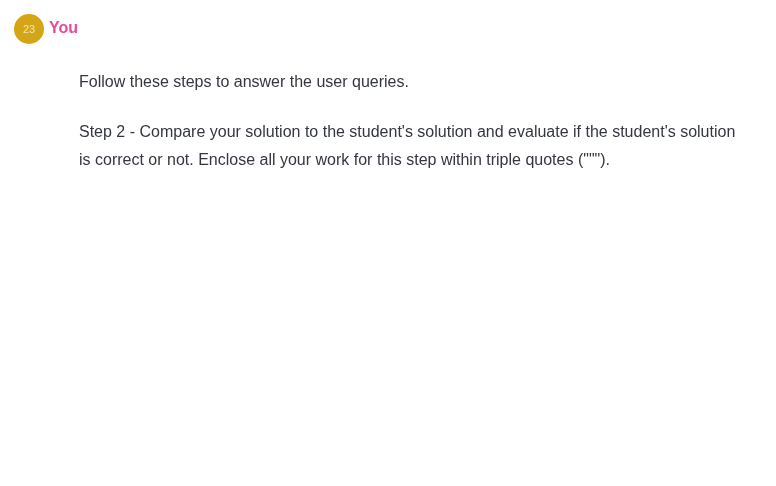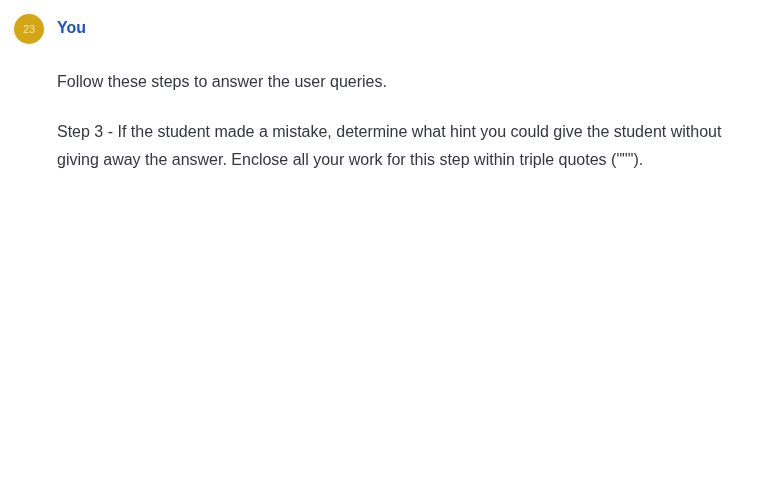--- a/index.html
+++ b/index.html
@@ -15,45 +15,45 @@
     background: #ffffff;
     overflow: hidden;
     position: relative;
   }
   .message {
     padding: 14px 0 0 14px;
   }
   .msg-header {
     display: flex;
     align-items: center;
-    gap: 13px;
+    gap: 5px;
   }
   .avatar {
     width: 30px;
     height: 30px;
     border-radius: 50%;
     background: #d4a514;
     color: #f3e5ae;
     font-size: 11px;
     font-weight: 400;
     display: flex;
     align-items: center;
     justify-content: center;
     flex: 0 0 auto;
     user-select: none;
   }
   .author {
     font-size: 16px;
     font-weight: 700;
-    color: #1d4ed8;
+    color: #ec4899;
     line-height: 1;
     padding-bottom: 2px;
   }
   .msg-body {
-    margin: 24px 28px 0 43px;
+    margin: 24px 28px 0 65px;
     max-width: 690px;
   }
   .msg-body p {
     margin: 0 0 22px 0;
     font-size: 16px;
     line-height: 28px;
     color: #353740;
     font-weight: 400;
   }
 </style>
@@ -63,17 +63,17 @@
 <div class="page">
   <div class="message">
 
     <div class="msg-header">
       <div class="avatar">23</div>
       <div class="author">You</div>
     </div>
 
     <div class="msg-body">
       <p>Follow these steps to answer the user queries.</p>
-      <p>Step 3 - If the student made a mistake, determine what hint you could give the student without giving away the answer. Enclose all your work for this step within triple quotes (""").</p>
+      <p>Step 2 - Compare your solution to the student's solution and evaluate if the student's solution is correct or not. Enclose all your work for this step within triple quotes (""").</p>
     </div>
 
   </div>
 </div>
 
 </body></html>

